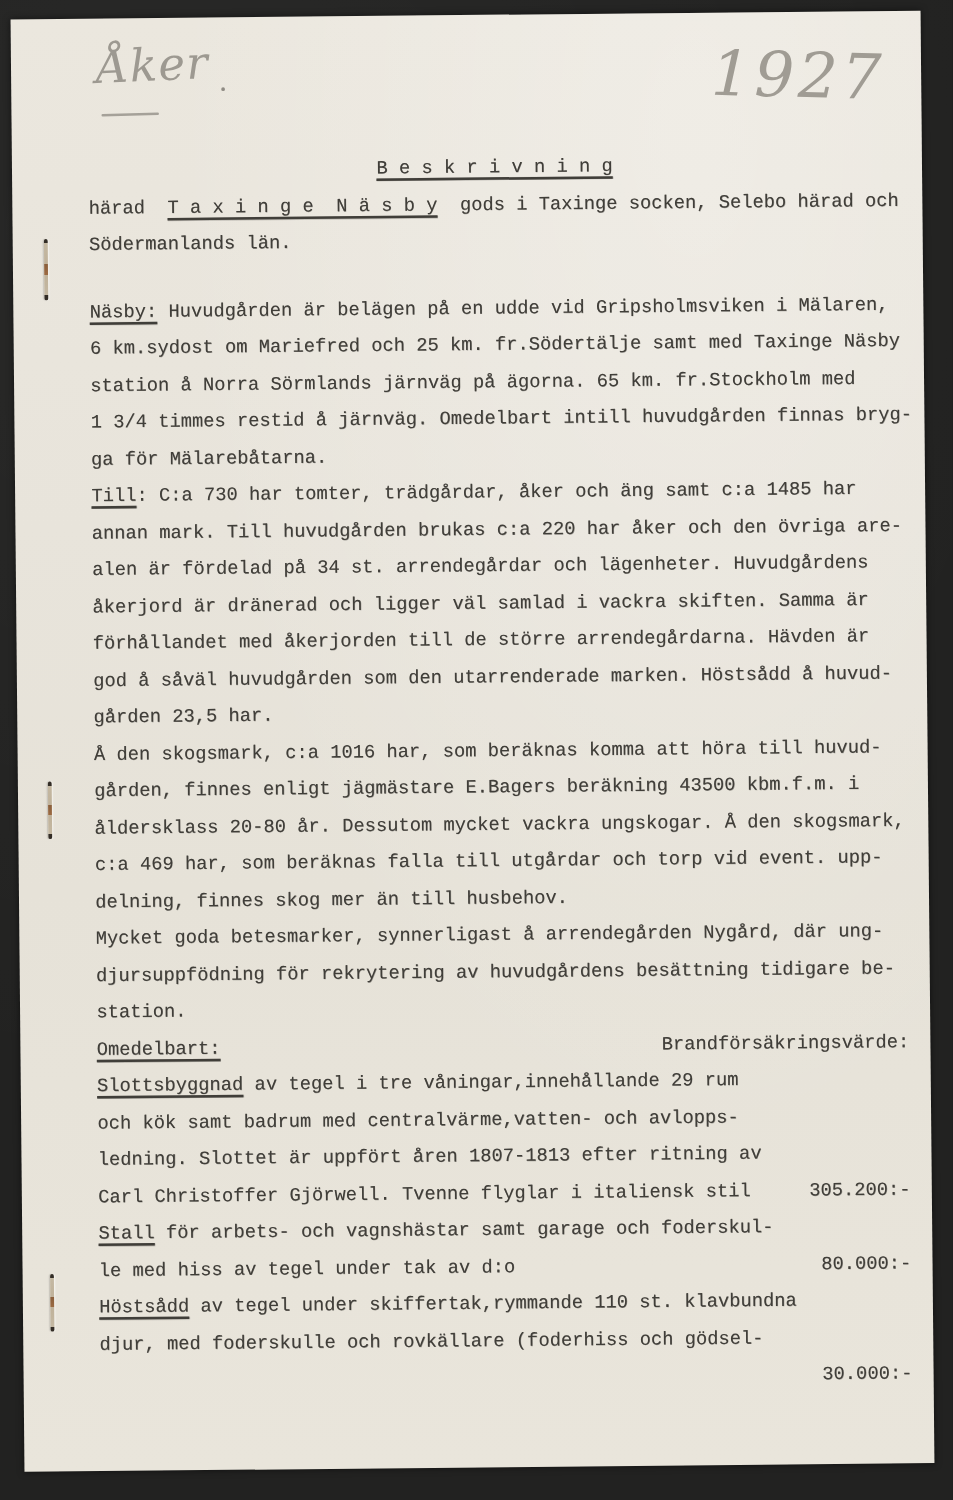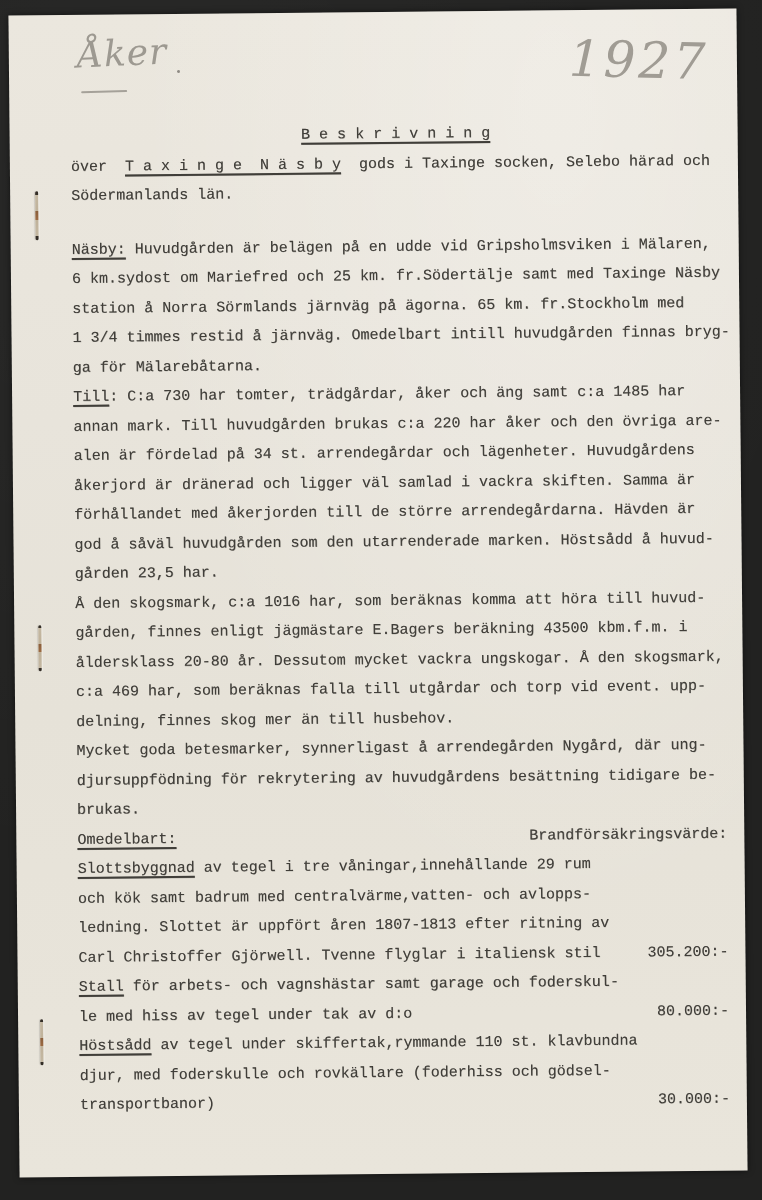--- a/index.html
+++ b/index.html
@@ -133,21 +133,21 @@
 
     <div class="staple staple-1"></div>
     <div class="staple staple-2"></div>
     <div class="staple staple-3"></div>
 
     <div class="content">
       <div class="line title-line">
         <span class="u">B e s k r i v n i n g</span>
       </div>
       <div>
-          <div class="line"><span class="seg-left"><span>över  </span><span class="u">T a x i n g e  N ä s b y</span><span>  gods i Taxinge socken, Selebo härad och</span></span></div>
+          <div class="line"><span class="seg-left"><span>härad  </span><span class="u">T a x i n g e  N ä s b y</span><span>  gods i Taxinge socken, Selebo härad och</span></span></div>
           <div class="line"><span class="seg-left"><span>Södermanlands län.</span></span></div>
           <div class="line gap"></div>
           <div class="line"><span class="seg-left"><span class="u">Näsby:</span><span> Huvudgården är belägen på en udde vid Gripsholmsviken i Mälaren,</span></span></div>
           <div class="line"><span class="seg-left"><span>6 km.sydost om Mariefred och 25 km. fr.Södertälje samt med Taxinge Näsby</span></span></div>
           <div class="line"><span class="seg-left"><span>station å Norra Sörmlands järnväg på ägorna. 65 km. fr.Stockholm med</span></span></div>
           <div class="line"><span class="seg-left"><span>1 3/4 timmes restid å järnväg. Omedelbart intill huvudgården finnas bryg-</span></span></div>
           <div class="line"><span class="seg-left"><span>ga för Mälarebåtarna.</span></span></div>
           <div class="line"><span class="seg-left"><span class="u">Till</span><span>: C:a 730 har tomter, trädgårdar, åker och äng samt c:a 1485 har</span></span></div>
           <div class="line"><span class="seg-left"><span>annan mark. Till huvudgården brukas c:a 220 har åker och den övriga are-</span></span></div>
           <div class="line"><span class="seg-left"><span>alen är fördelad på 34 st. arrendegårdar och lägenheter. Huvudgårdens</span></span></div>
@@ -155,28 +155,28 @@
           <div class="line"><span class="seg-left"><span>förhållandet med åkerjorden till de större arrendegårdarna. Hävden är</span></span></div>
           <div class="line"><span class="seg-left"><span>god å såväl huvudgården som den utarrenderade marken. Höstsådd å huvud-</span></span></div>
           <div class="line"><span class="seg-left"><span>gården 23,5 har.</span></span></div>
           <div class="line"><span class="seg-left"><span>Å den skogsmark, c:a 1016 har, som beräknas komma att höra till huvud-</span></span></div>
           <div class="line"><span class="seg-left"><span>gården, finnes enligt jägmästare E.Bagers beräkning 43500 kbm.f.m. i</span></span></div>
           <div class="line"><span class="seg-left"><span>åldersklass 20-80 år. Dessutom mycket vackra ungskogar. Å den skogsmark,</span></span></div>
           <div class="line"><span class="seg-left"><span>c:a 469 har, som beräknas falla till utgårdar och torp vid event. upp-</span></span></div>
           <div class="line"><span class="seg-left"><span>delning, finnes skog mer än till husbehov.</span></span></div>
           <div class="line"><span class="seg-left"><span>Mycket goda betesmarker, synnerligast å arrendegården Nygård, där ung-</span></span></div>
           <div class="line"><span class="seg-left"><span>djursuppfödning för rekrytering av huvudgårdens besättning tidigare be-</span></span></div>
-          <div class="line"><span class="seg-left"><span>brukas.</span></span></div>
+          <div class="line"><span class="seg-left"><span>station.</span></span></div>
           <div class="line"><span class="seg-left"><span class="u">Omedelbart:</span></span><span class="seg-right">Brandförsäkringsvärde:</span></div>
           <div class="line"><span class="seg-left"><span class="u">Slottsbyggnad</span><span> av tegel i tre våningar,innehållande 29 rum</span></span></div>
           <div class="line"><span class="seg-left"><span>och kök samt badrum med centralvärme,vatten- och avlopps-</span></span></div>
           <div class="line"><span class="seg-left"><span>ledning. Slottet är uppfört åren 1807-1813 efter ritning av</span></span></div>
           <div class="line"><span class="seg-left"><span>Carl Christoffer Gjörwell. Tvenne flyglar i italiensk stil</span></span><span class="seg-right">305.200:-</span></div>
           <div class="line"><span class="seg-left"><span class="u">Stall</span><span> för arbets- och vagnshästar samt garage och foderskul-</span></span></div>
           <div class="line"><span class="seg-left"><span>le med hiss av tegel under tak av d:o</span></span><span class="seg-right">80.000:-</span></div>
           <div class="line"><span class="seg-left"><span class="u">Höstsådd</span><span> av tegel under skiffertak,rymmande 110 st. klavbundna</span></span></div>
           <div class="line"><span class="seg-left"><span>djur, med foderskulle och rovkällare (foderhiss och gödsel-</span></span></div>
-          <div class="line"><span class="seg-left"><span>transportbanor)</span></span><span class="seg-right">30.000:-</span></div>
+          <div class="line"><span class="seg-right">30.000:-</span></div>
         </div>
     </div>
 
   </div>
 </div>
 
 </body></html>

